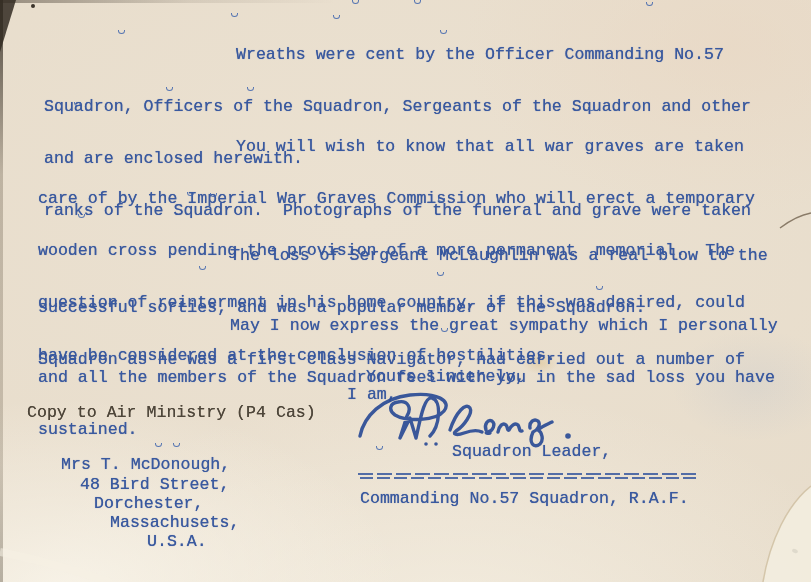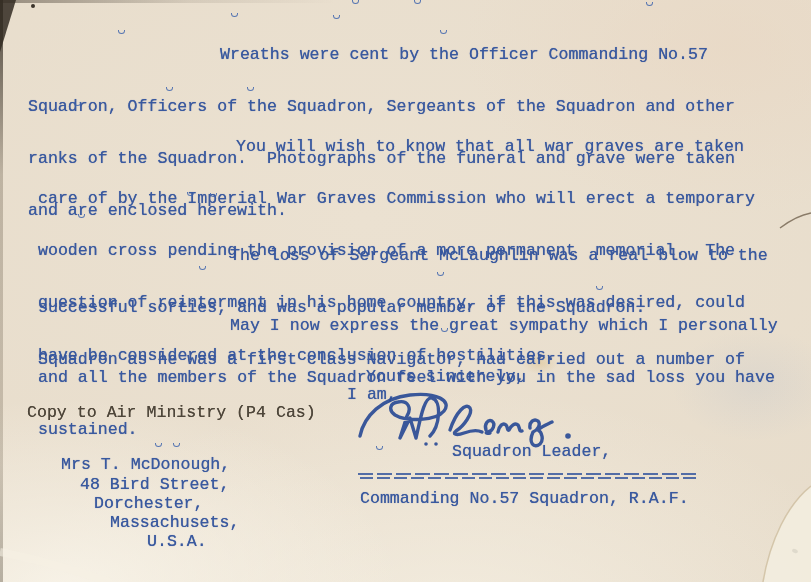--- a/index.html
+++ b/index.html
@@ -65,25 +65,25 @@
   <div class="speck-a"></div>
   <div class="speck-b"></div>
 
   <svg class="overlay" width="811" height="582" viewBox="0 0 811 582">
     <path d="M780,228 C792,219 800,215 811,213" fill="none" stroke="#6a5946" stroke-width="1.5" opacity="0.75"></path>
     <path d="M811,486 C788,504 770,540 763,582 L811,582 Z" fill="#f3eddf" opacity="0.9"></path>
     <path d="M811,486 C788,504 770,540 763,582" fill="none" stroke="#c9b897" stroke-width="1.5" opacity="0.7"></path>
     <path d="M0,552 C40,560 80,572 110,582" fill="none" stroke="#f6f1e4" stroke-width="8" opacity="0.55"></path>
   </svg>
 
-  <div class="tw para ind192" style="left:28px;top:11px;width:750px;">
+  <div class="tw para ind192" style="left:44px;top:11px;width:750px;">
     <div>Wreaths were cent by the Officer Commanding No.57</div>
     <div>Squadron, Officers of the Squadron, Sergeants of the Squadron and other</div>
+    <div>and are enclosed herewith.</div>
     <div>ranks of the Squadron.  Photographs of the funeral and grave were taken</div>
-    <div>and are enclosed herewith.</div>
   </div>
 
   <div class="tw para ind198" style="left:38px;top:103px;width:750px;">
     <div>You will wish to know that all war graves are taken</div>
     <div>care of by the Imperial War Graves Commission who will erect a temporary</div>
     <div>wooden cross pending the provision of a more permanent  memorial.  The</div>
     <div>question of reinterment in his home country, if this was desired, could</div>
     <div>have be considered at the conclusion of hostilities.</div>
   </div>
 

